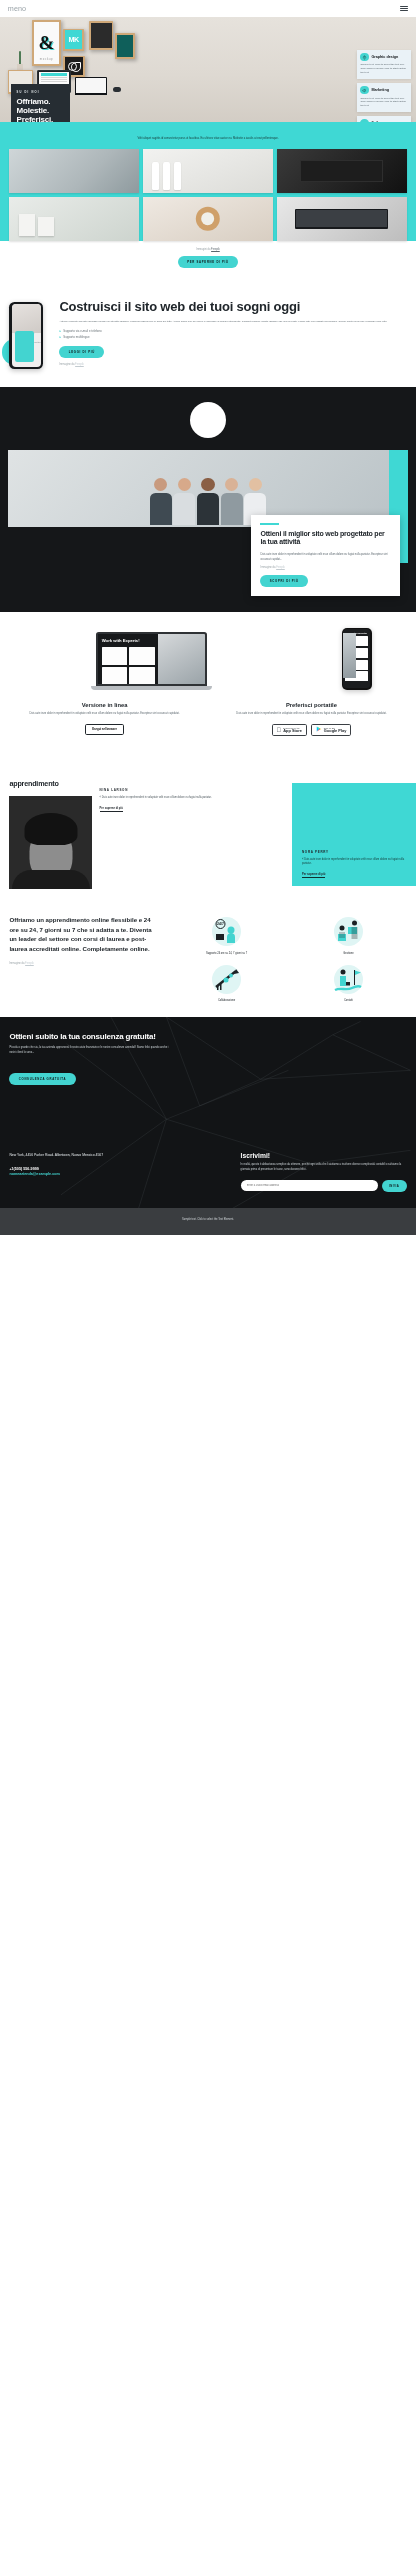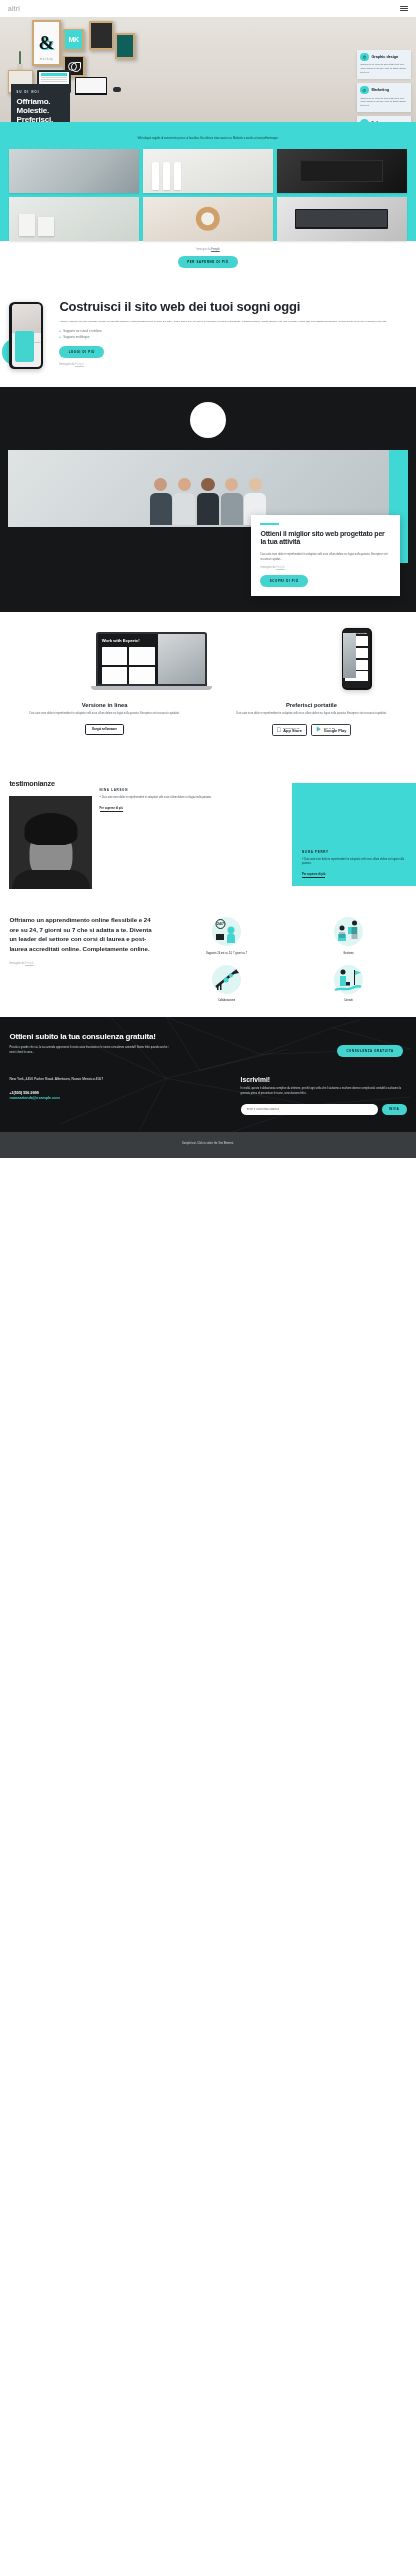--- a/index.html
+++ b/index.html
@@ -247,21 +247,21 @@
   .feat { text-align:center; }
   .feat .art { height:34px; display:flex; align-items:center; justify-content:center;
                position:relative; }
   .feat .blob { position:absolute; width:29px; height:29px; border-radius:50%; background:#dff5f4; }
   .feat svg { position:relative; width:30px; height:30px; }
   .feat .cap { font-size:2.6px; line-height:1.5; color:#20262b; margin-top:2.8px; }
 
   
   .cta { background:#121416; position:relative; overflow:hidden; padding:14.4px 9.4px 16.6px; }
   .cta svg.net { position:absolute; inset:0; width:100%; height:100%; opacity:.5; }
-  .cta-top { display:flex; gap:4px; align-items:flex-start; position:relative; z-index:2; }
+  .cta-top { display:flex; gap:4px; align-items:flex-start; position:relative; z-index:2;flex-direction:column; }
   .cta-top .l { flex:1; }
   .cta-top h2 { font-size:8px; line-height:1.2; color:#fff; font-weight:700; letter-spacing:-0.2px; }
   .cta-top p { font-size:2.6px; line-height:1.9; color:#cfd6da; margin-top:5px; max-width:166px; }
   .cta-top .r { flex:0 0 73px; padding-top:12.2px; text-align:center; }
   .cta-bottom { display:flex; gap:7.8px; margin-top:19px; position:relative; z-index:2; }
   .cta-bottom .l { flex:1; }
   .addr { font-size:3.4px; line-height:1.85; color:#e8edf0; }
   .phone-n { font-size:3.7px; font-weight:700; color:#fff; margin-top:9px; }
   .mail { font-size:3.7px; font-weight:700; color:#43d4d0; margin-top:1.1px; }
   .cta-bottom .r { flex:0 0 166px; }
@@ -277,21 +277,21 @@
   
   .footer { background:#3a3d40; text-align:center; padding:10px 0 13.3px; }
   .footer p { font-size:2.6px; color:#d3d8db; }
 </style>
 </head>
 <body>
 
 <div class="page">
 
   <div class="topbar">
-    <div class="logo">altri</div>
+    <div class="logo">meno</div>
     <div class="burger">
         <i></i>
         <i></i>
         <i></i>
       </div>
   </div>
 
   <div class="hero">
     <div class="hero-photo">
       <div class="wall"></div>
@@ -572,21 +572,21 @@
   </div>
 
   <div class="testi">
     <div class="testi-r">
       <div class="qname">NORA PERRY</div>
       <div class="qtext">« Duis aute irure dolor in reprehenderit in voluptate velit esse cillum dolore eu fugiat nulla pariatur.</div>
       <span class="qlink">Per saperne di più</span>
     </div>
     <div class="testi-row">
       <div class="testi-l">
-        <h2>testimonianze</h2>
+        <h2>apprendimento</h2>
         <div class="portrait">
           <div class="face"></div>
             <div class="hair"></div>
             <div class="torso"></div>
         </div>
       </div>
       <div class="testi-m">
         <div class="qname">NINA LARSON</div>
         <div class="qtext">« Duis aute irure dolor in reprehenderit in voluptate velit esse cillum dolore eu fugiat nulla pariatur.</div>
         <span class="qlink">Per saperne di più</span>

